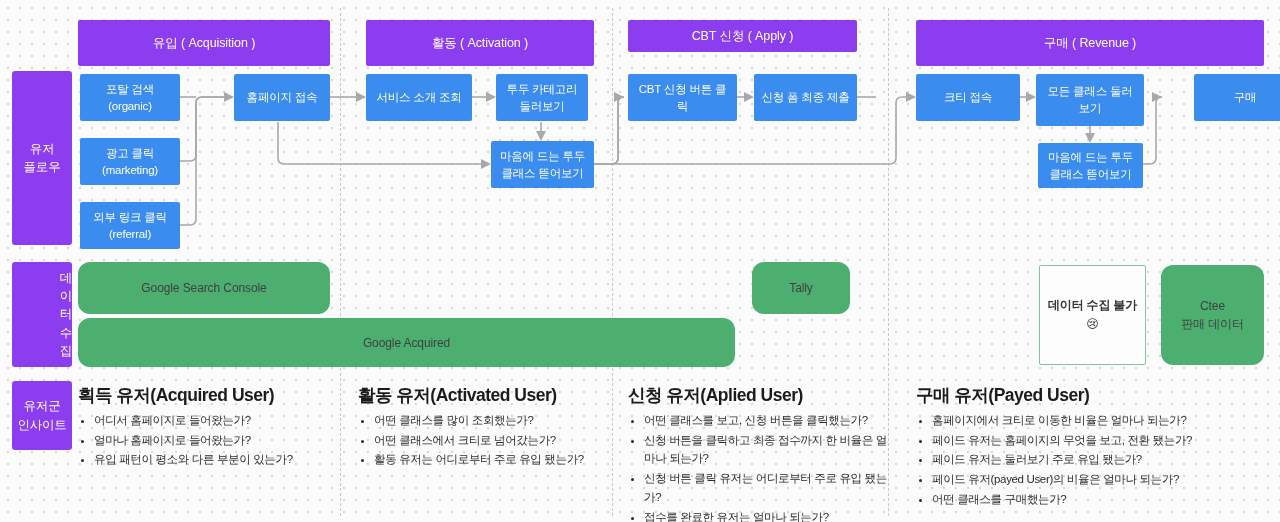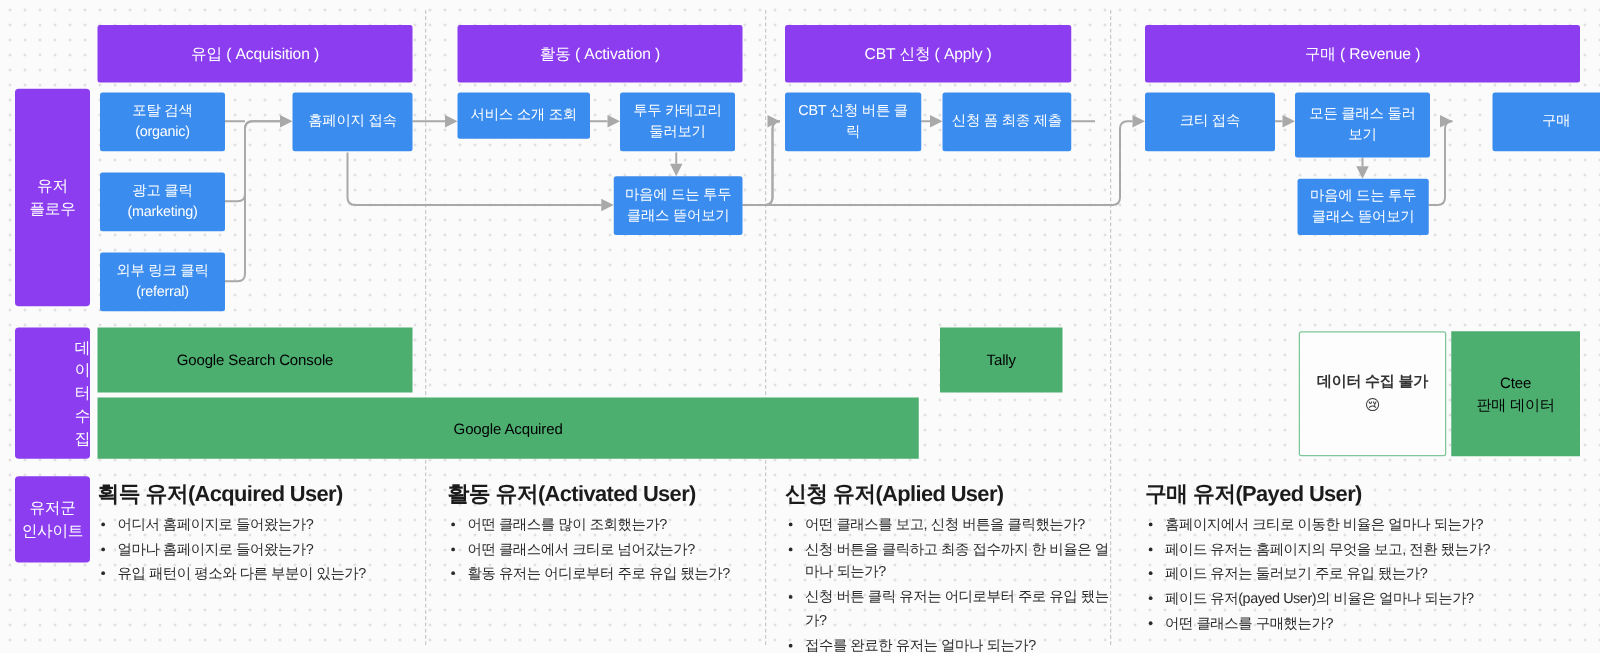--- a/index.html
+++ b/index.html
@@ -73,22 +73,22 @@
     text-align: center;
     font-size: 11.5px;
     line-height: 1.45;
     padding: 3px 6px;
     letter-spacing: -0.2px;
   }
 
   
   .tool {
     background: #4caf70;
-    color: #000000;
-    border-radius: 0;
+    color: #404040;
+    border-radius: 12px;
     display: flex;
     align-items: center;
     justify-content: center;
     text-align: center;
     font-size: 12px;
     line-height: 1.5;
     letter-spacing: -0.1px;
   }
   .tool-outline {
     background: #fdfdfd;
@@ -184,57 +184,57 @@
     <span style="white-space:pre-line;">유저
 플로우</span>
   </div>
 
   <div class="abs stage-header" style="left:78px;top:20px;width:252px;height:46px;">
     <span>유입 ( Acquisition )</span>
   </div>
   <div class="abs stage-header" style="left:366px;top:20px;width:228px;height:46px;">
     <span>활동 ( Activation )</span>
   </div>
-  <div class="abs stage-header" style="left:628px;top:20px;width:229px;height:46px;text-align:right;">
+  <div class="abs stage-header" style="left:628px;top:20px;width:229px;height:32px;text-align:right;">
     <span>CBT 신청 ( Apply )</span>
   </div>
   <div class="abs stage-header" style="left:916px;top:20px;width:348px;height:46px;">
     <span>구매 ( Revenue )</span>
   </div>
 
   <div class="abs node" style="left:80px;top:74px;width:100px;height:47px;white-space:pre-line;">포탈 검색
 (organic)</div>
   <div class="abs node" style="left:80px;top:138px;width:100px;height:47px;white-space:pre-line;">광고 클릭
 (marketing)</div>
   <div class="abs node" style="left:80px;top:202px;width:100px;height:47px;white-space:pre-line;">외부 링크 클릭
 (referral)</div>
   <div class="abs node" style="left:234px;top:74px;width:96px;height:47px;">홈페이지 접속</div>
 
-  <div class="abs node" style="left:366px;top:74px;width:106px;height:37px;">서비스 소개 조회</div>
+  <div class="abs node" style="left:366px;top:74px;width:106px;height:47px;">서비스 소개 조회</div>
   <div class="abs node" style="left:496px;top:74px;width:92px;height:47px;">투두 카테고리 둘러보기</div>
   <div class="abs node" style="left:491px;top:141px;width:103px;height:47px;">마음에 드는 투두 클래스 뜯어보기</div>
 
   <div class="abs node" style="left:628px;top:74px;width:109px;height:47px;">CBT 신청 버튼 클릭</div>
   <div class="abs node" style="left:754px;top:74px;width:103px;height:47px;">신청 폼 최종 제출</div>
 
   <div class="abs node" style="left:916px;top:74px;width:104px;height:47px;">크티 접속</div>
   <div class="abs node" style="left:1036px;top:74px;width:108px;height:52px;">모든 클래스 둘러보기</div>
   <div class="abs node" style="left:1038px;top:143px;width:105px;height:45px;">마음에 드는 투두 클래스 뜯어보기</div>
   <div class="abs node" style="left:1162px;top:74px;width:102px;height:47px;margin-left:32px;">구매</div>
 
   <div class="abs rail" style="left:12px;top:262px;width:60px;height:105px;">
     <span style="white-space:pre-line;margin-left:48px;">데이터
 수집</span>
   </div>
 
   <div class="abs tool" style="left:78px;top:262px;width:252px;height:52px;">Google Search Console</div>
   <div class="abs tool" style="left:78px;top:318px;width:657px;height:49px;">Google Acquired</div>
   <div class="abs tool" style="left:752px;top:262px;width:98px;height:52px;">Tally</div>
 
-  <div class="abs tool-outline" style="left:1039px;top:265px;width:118px;height:100px;text-align:right;">
+  <div class="abs tool-outline" style="left:1039px;top:265px;width:107px;height:100px;text-align:right;">
     <span>데이터 수집 불가</span>
     <span style="font-size:12px;">😢</span>
   </div>
 
   <div class="abs tool" style="left:1161px;top:265px;width:103px;height:100px;flex-direction:column;">
     <span>Ctee</span>
     <span class="sub">판매 데이터</span>
   </div>
 
   <div class="abs rail" style="left:12px;top:381px;width:60px;height:69px;">

